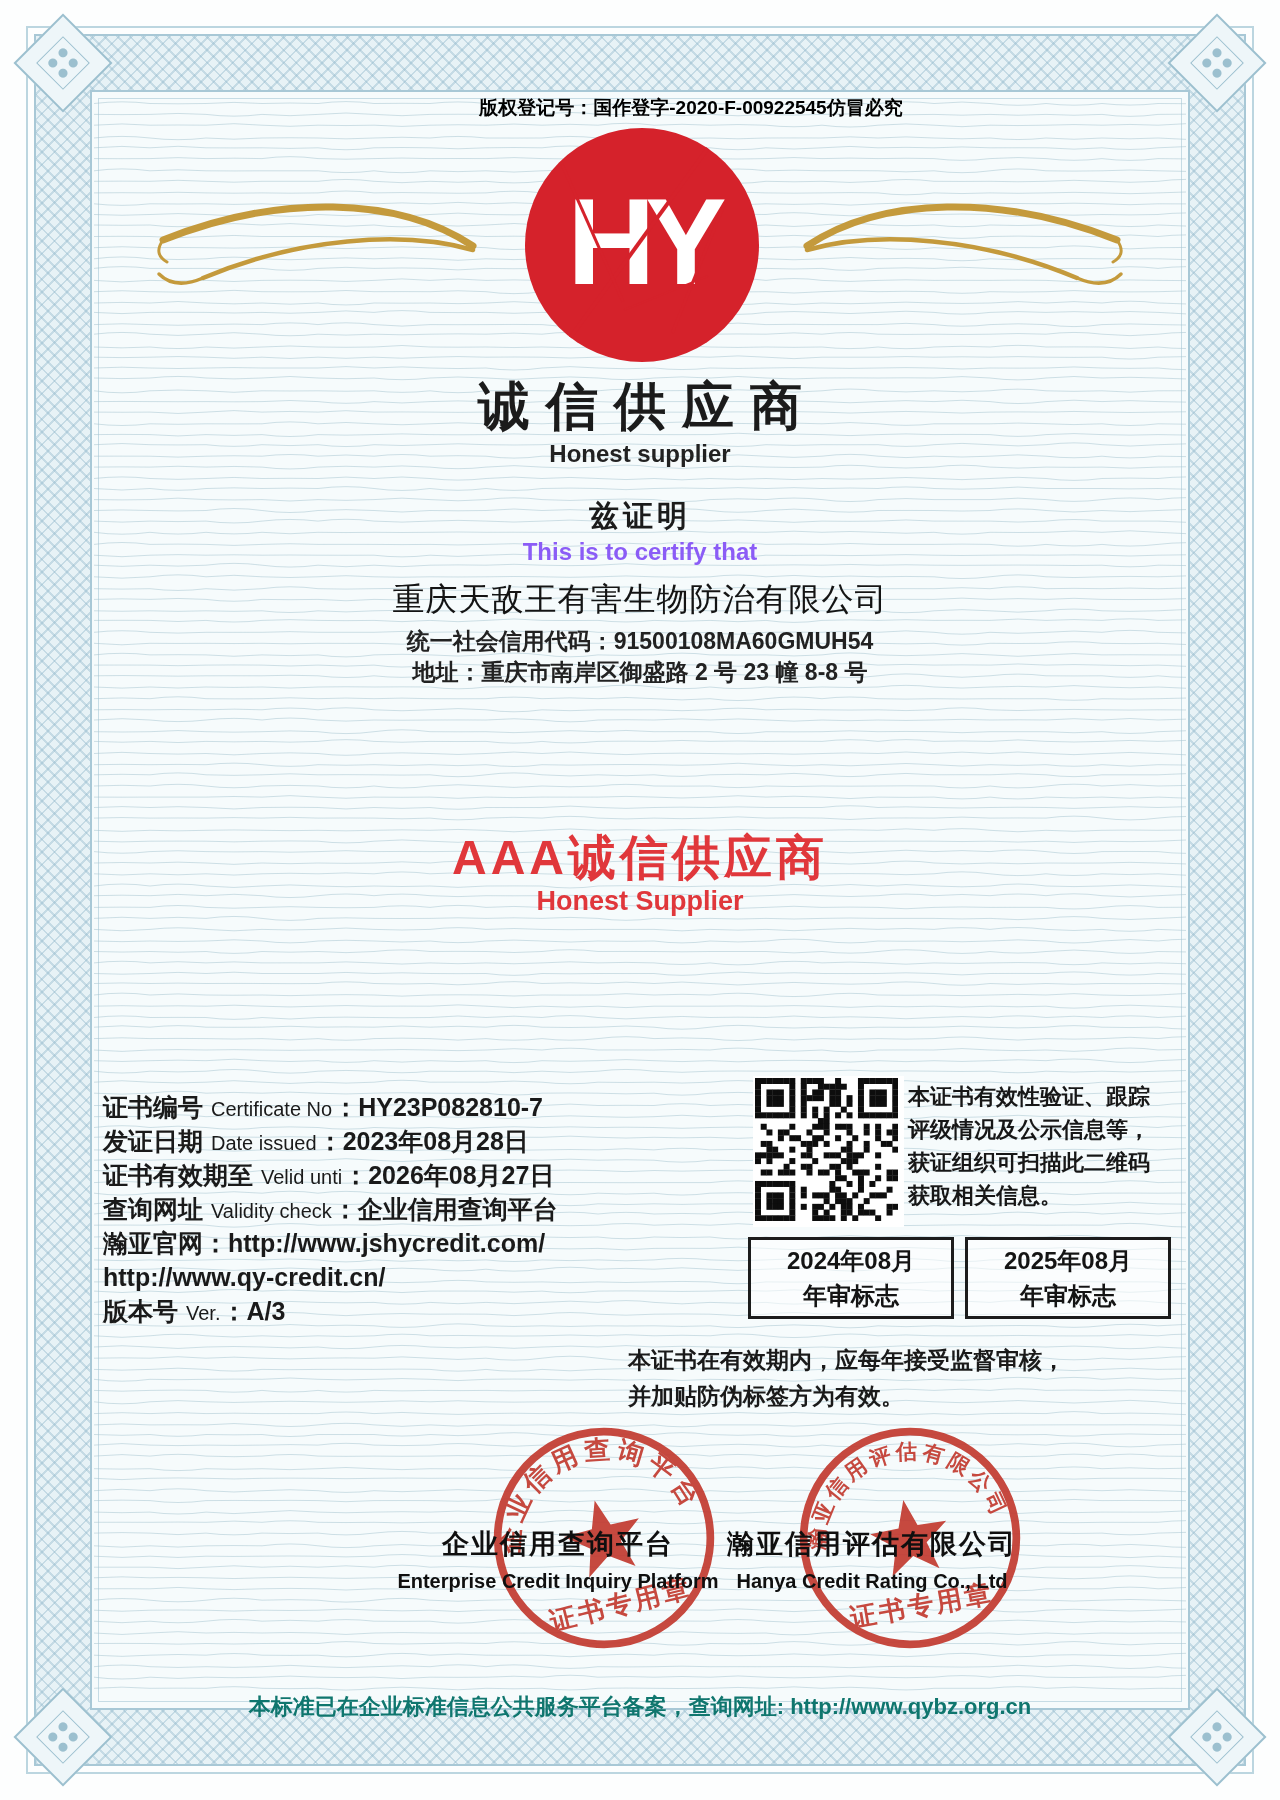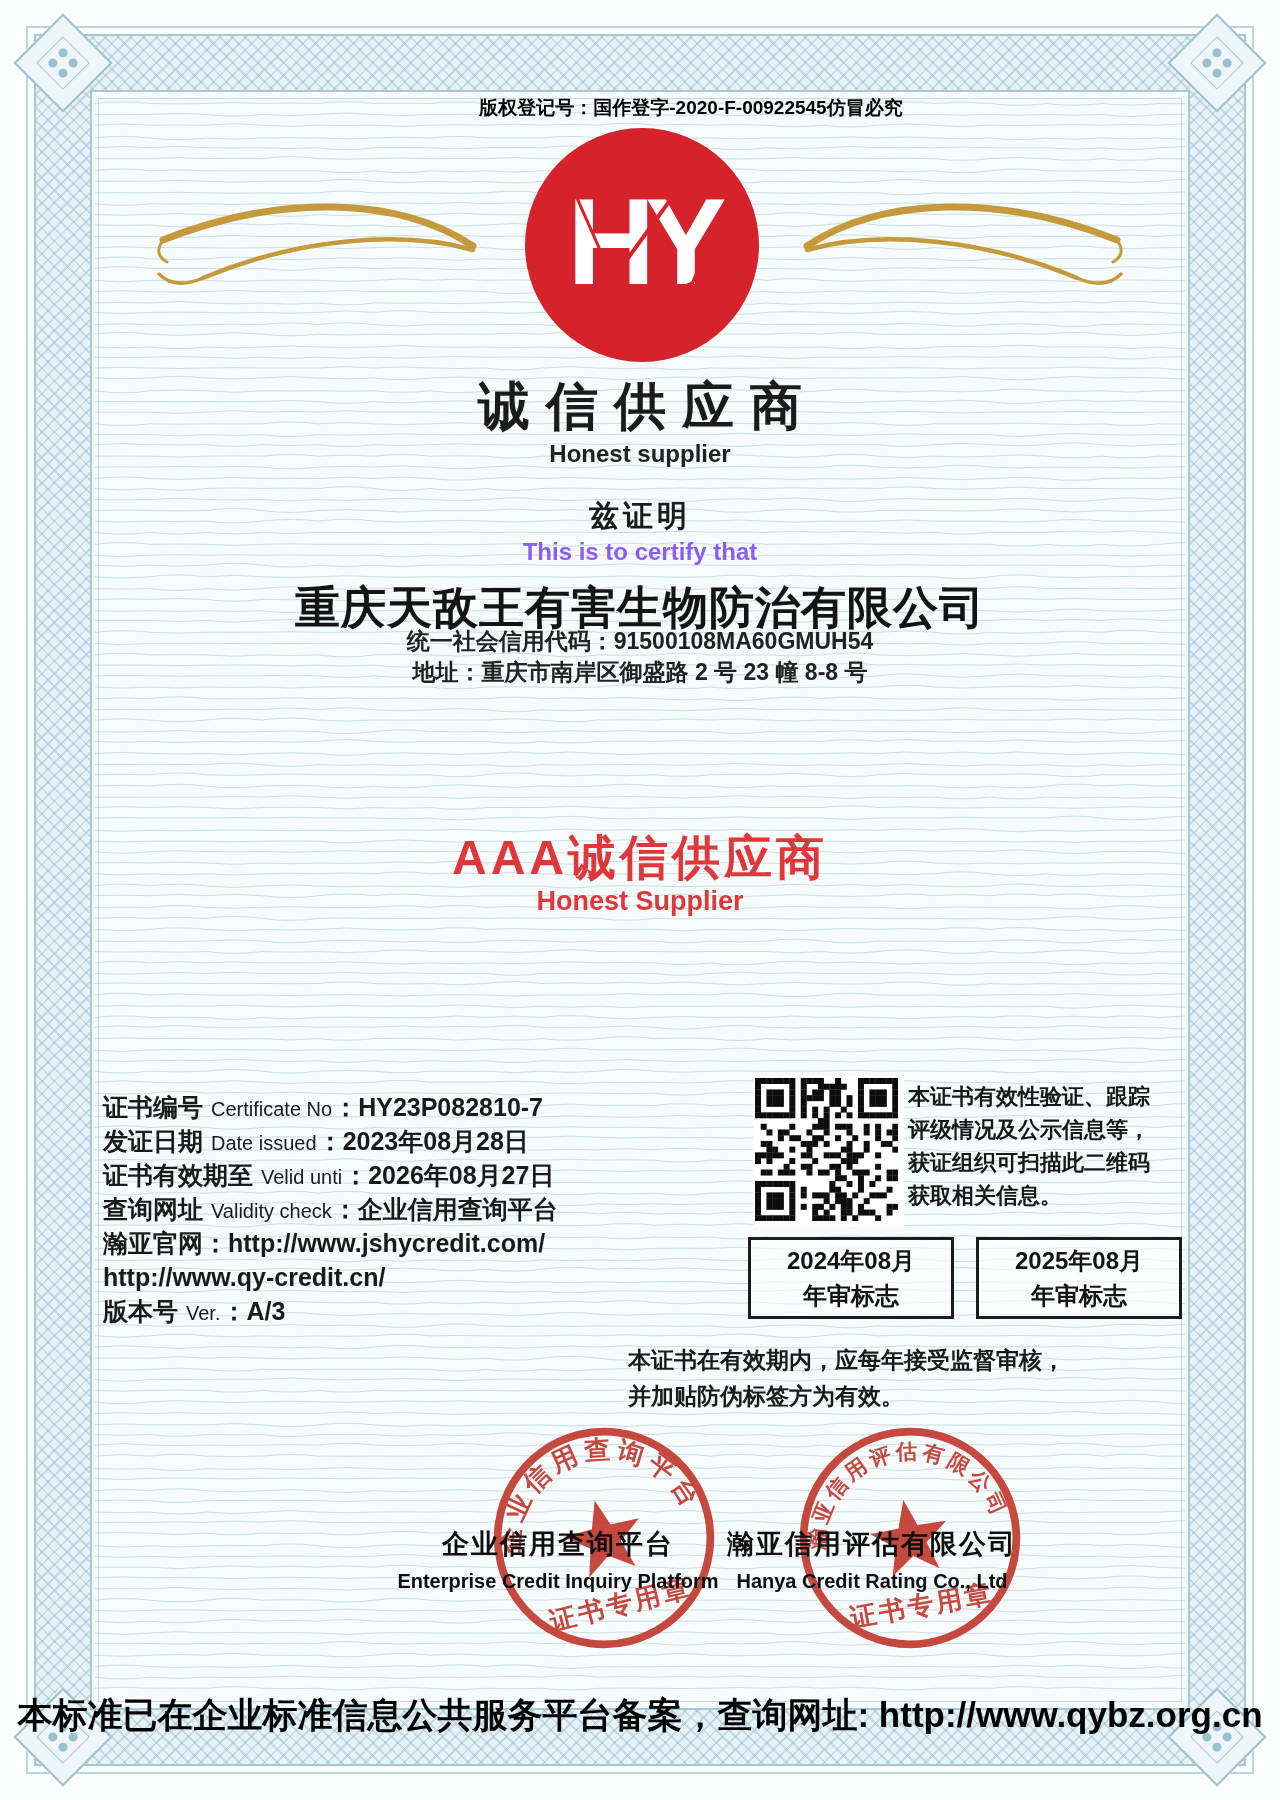--- a/index.html
+++ b/index.html
@@ -42,53 +42,53 @@
   .crack.c3{width:3px; height:140px; left:172px; top:70px; transform:rotate(22deg);}
   .crack.c4{width:2px; height:90px; left:140px; top:120px; transform:rotate(68deg);}
 
   .flourish{top:188px;}
   .flourish.left{left:148px;} .flourish.right{left:802px; transform:scaleX(-1);}
 
   .title-cn{top:372px; font-size:52px; font-weight:600; color:#1b1b1b; letter-spacing:16px; text-indent:16px;}
   .title-en{top:440px; font-size:24px; font-weight:600; color:#222;}
   .certify-cn{top:496px; font-size:30px; font-weight:600; color:#1b1b1b; letter-spacing:4px;}
   .certify-en{top:538px; font-size:24px; font-weight:600; color:#8b5cf6;}
-  .company{top:578px; font-size:45px; font-weight:700; color:#141414; letter-spacing:1px;}
+  .company{top:578px; font-size:32px; font-weight:400; color:#141414; letter-spacing:1px;}
   .credit-line{top:626px; font-size:23px; font-weight:600; color:#222;}
   .address-line{top:657px; font-size:23px; font-weight:600; color:#222;}
 
   .award-cn{top:826px; font-size:48px; font-weight:700; color:#e0373b; letter-spacing:4px;}
   .award-en{top:886px; font-size:27px; font-weight:600; color:#e0373b;}
 
   .details{left:103px; top:1091px; color:#1a1a1a;}
   .detail-line{height:33px; line-height:33px; white-space:nowrap; margin-bottom:1px;}
   .d-cn{font-size:25px; font-weight:700;}
   .d-en{font-size:20px; font-weight:500; margin-left:8px; margin-right:1px;}
   .d-val{font-size:25px; font-weight:600;}
 
   .qr-box{left:753px; top:1076px; width:147px; height:147px; background:#ffffff; padding:2px;}
   .qr-note{left:908px; top:1080px; width:290px; font-size:22px; font-weight:600; line-height:33px; color:#171717;}
 
-  .badges{left:748px; top:1237px; display:flex; gap:22px;}
+  .badges{left:748px; top:1237px; display:flex; gap:11px;}
   .badge{width:200px; height:76px; border:3px solid #1c1c1c; background:rgba(255,255,255,.55);
     display:flex; flex-direction:column; align-items:center; justify-content:center;}
   .badge div{font-size:24px; font-weight:600; color:#141414; line-height:35px;}
 
   .validity-note{left:628px; top:1342px; width:470px; font-size:23px; font-weight:600; line-height:36px; color:#1a1a1a;}
 
   .seal{position:absolute; opacity:.92;}
   .seal.left{left:488px; top:1422px; transform:rotate(-14deg);}
   .seal.right{left:794px; top:1422px; transform:rotate(-10deg);}
 
   .sig{position:absolute; width:380px; text-align:center; color:#0f0f0f;}
   .sig.left{left:368px; top:1526px;} .sig.right{left:682px; top:1526px;}
   .sig-cn{font-size:27px; font-weight:800; letter-spacing:2px;}
   .sig-en{font-size:20px; font-weight:600; margin-top:8px;}
 
-  .footer{top:1692px; font-size:35px; font-weight:600; color:#000000;}
+  .footer{top:1692px; font-size:22px; font-weight:600; color:#0f766e;}
 </style>
 </head>
 <body>
 
 <div class="page">
 
   <div class="frame-line-outer"></div>
   <div class="lattice"></div>
   <div class="inner-mask"></div>
   <div class="frame-line-inner"></div>

